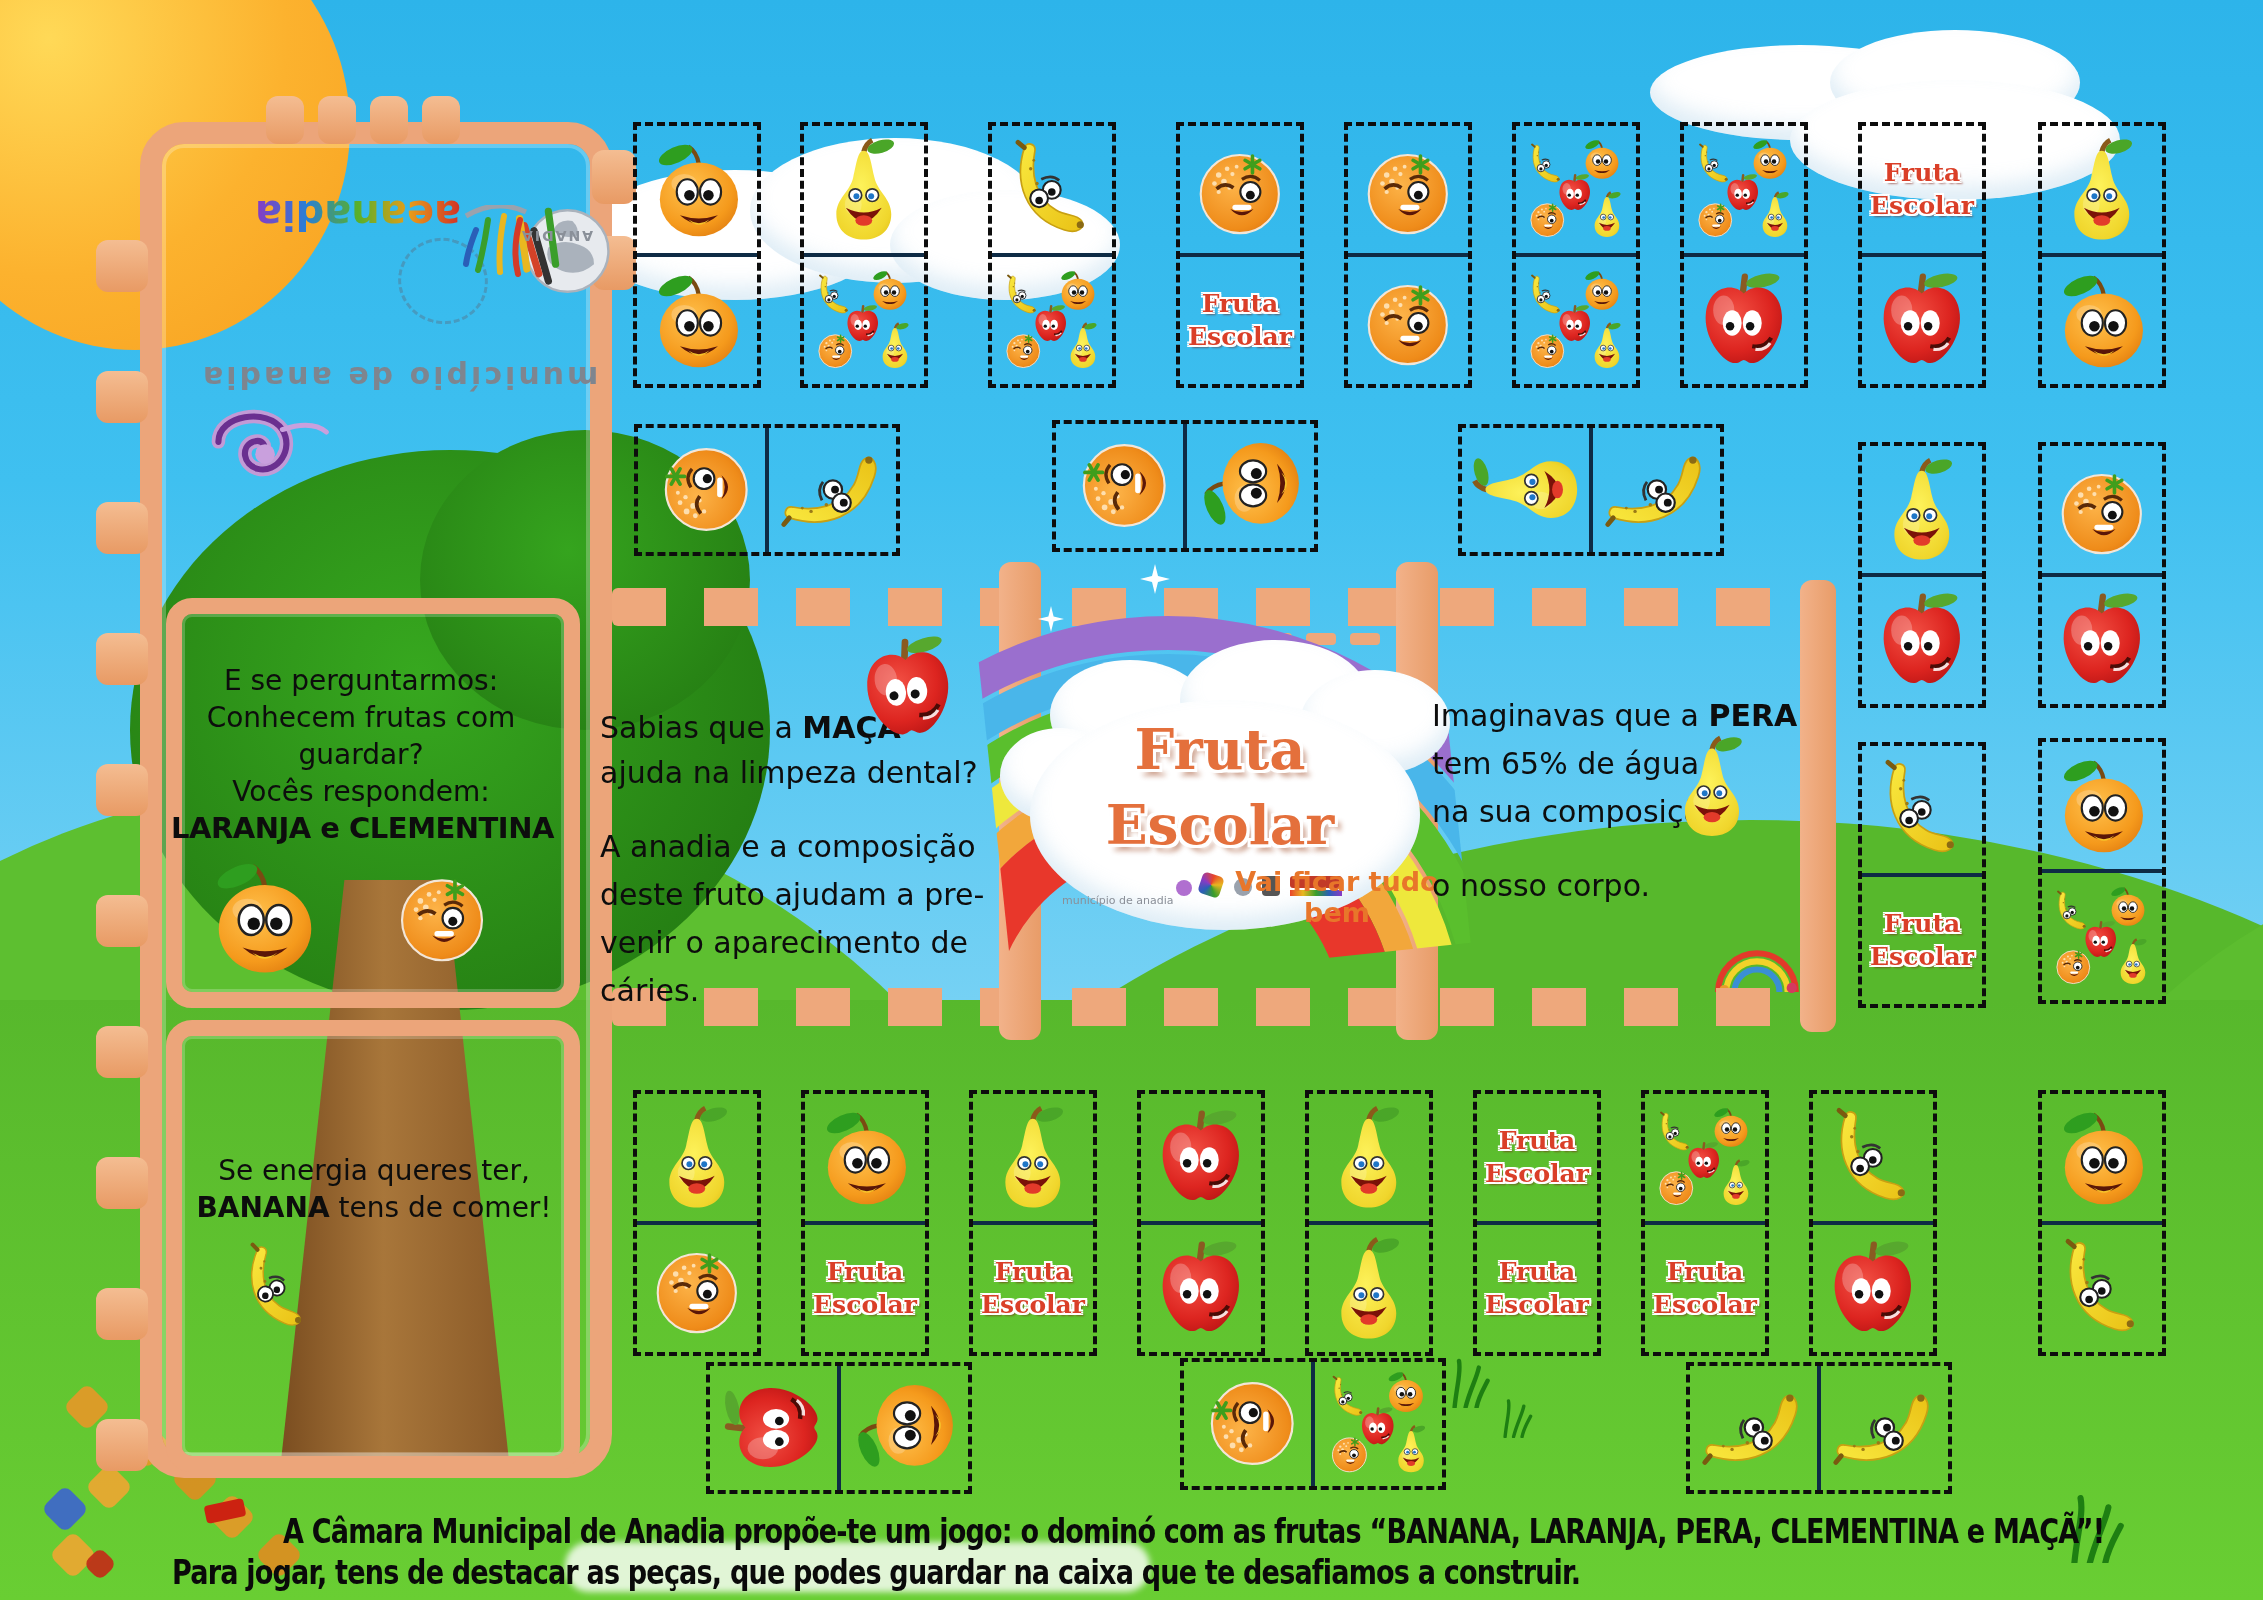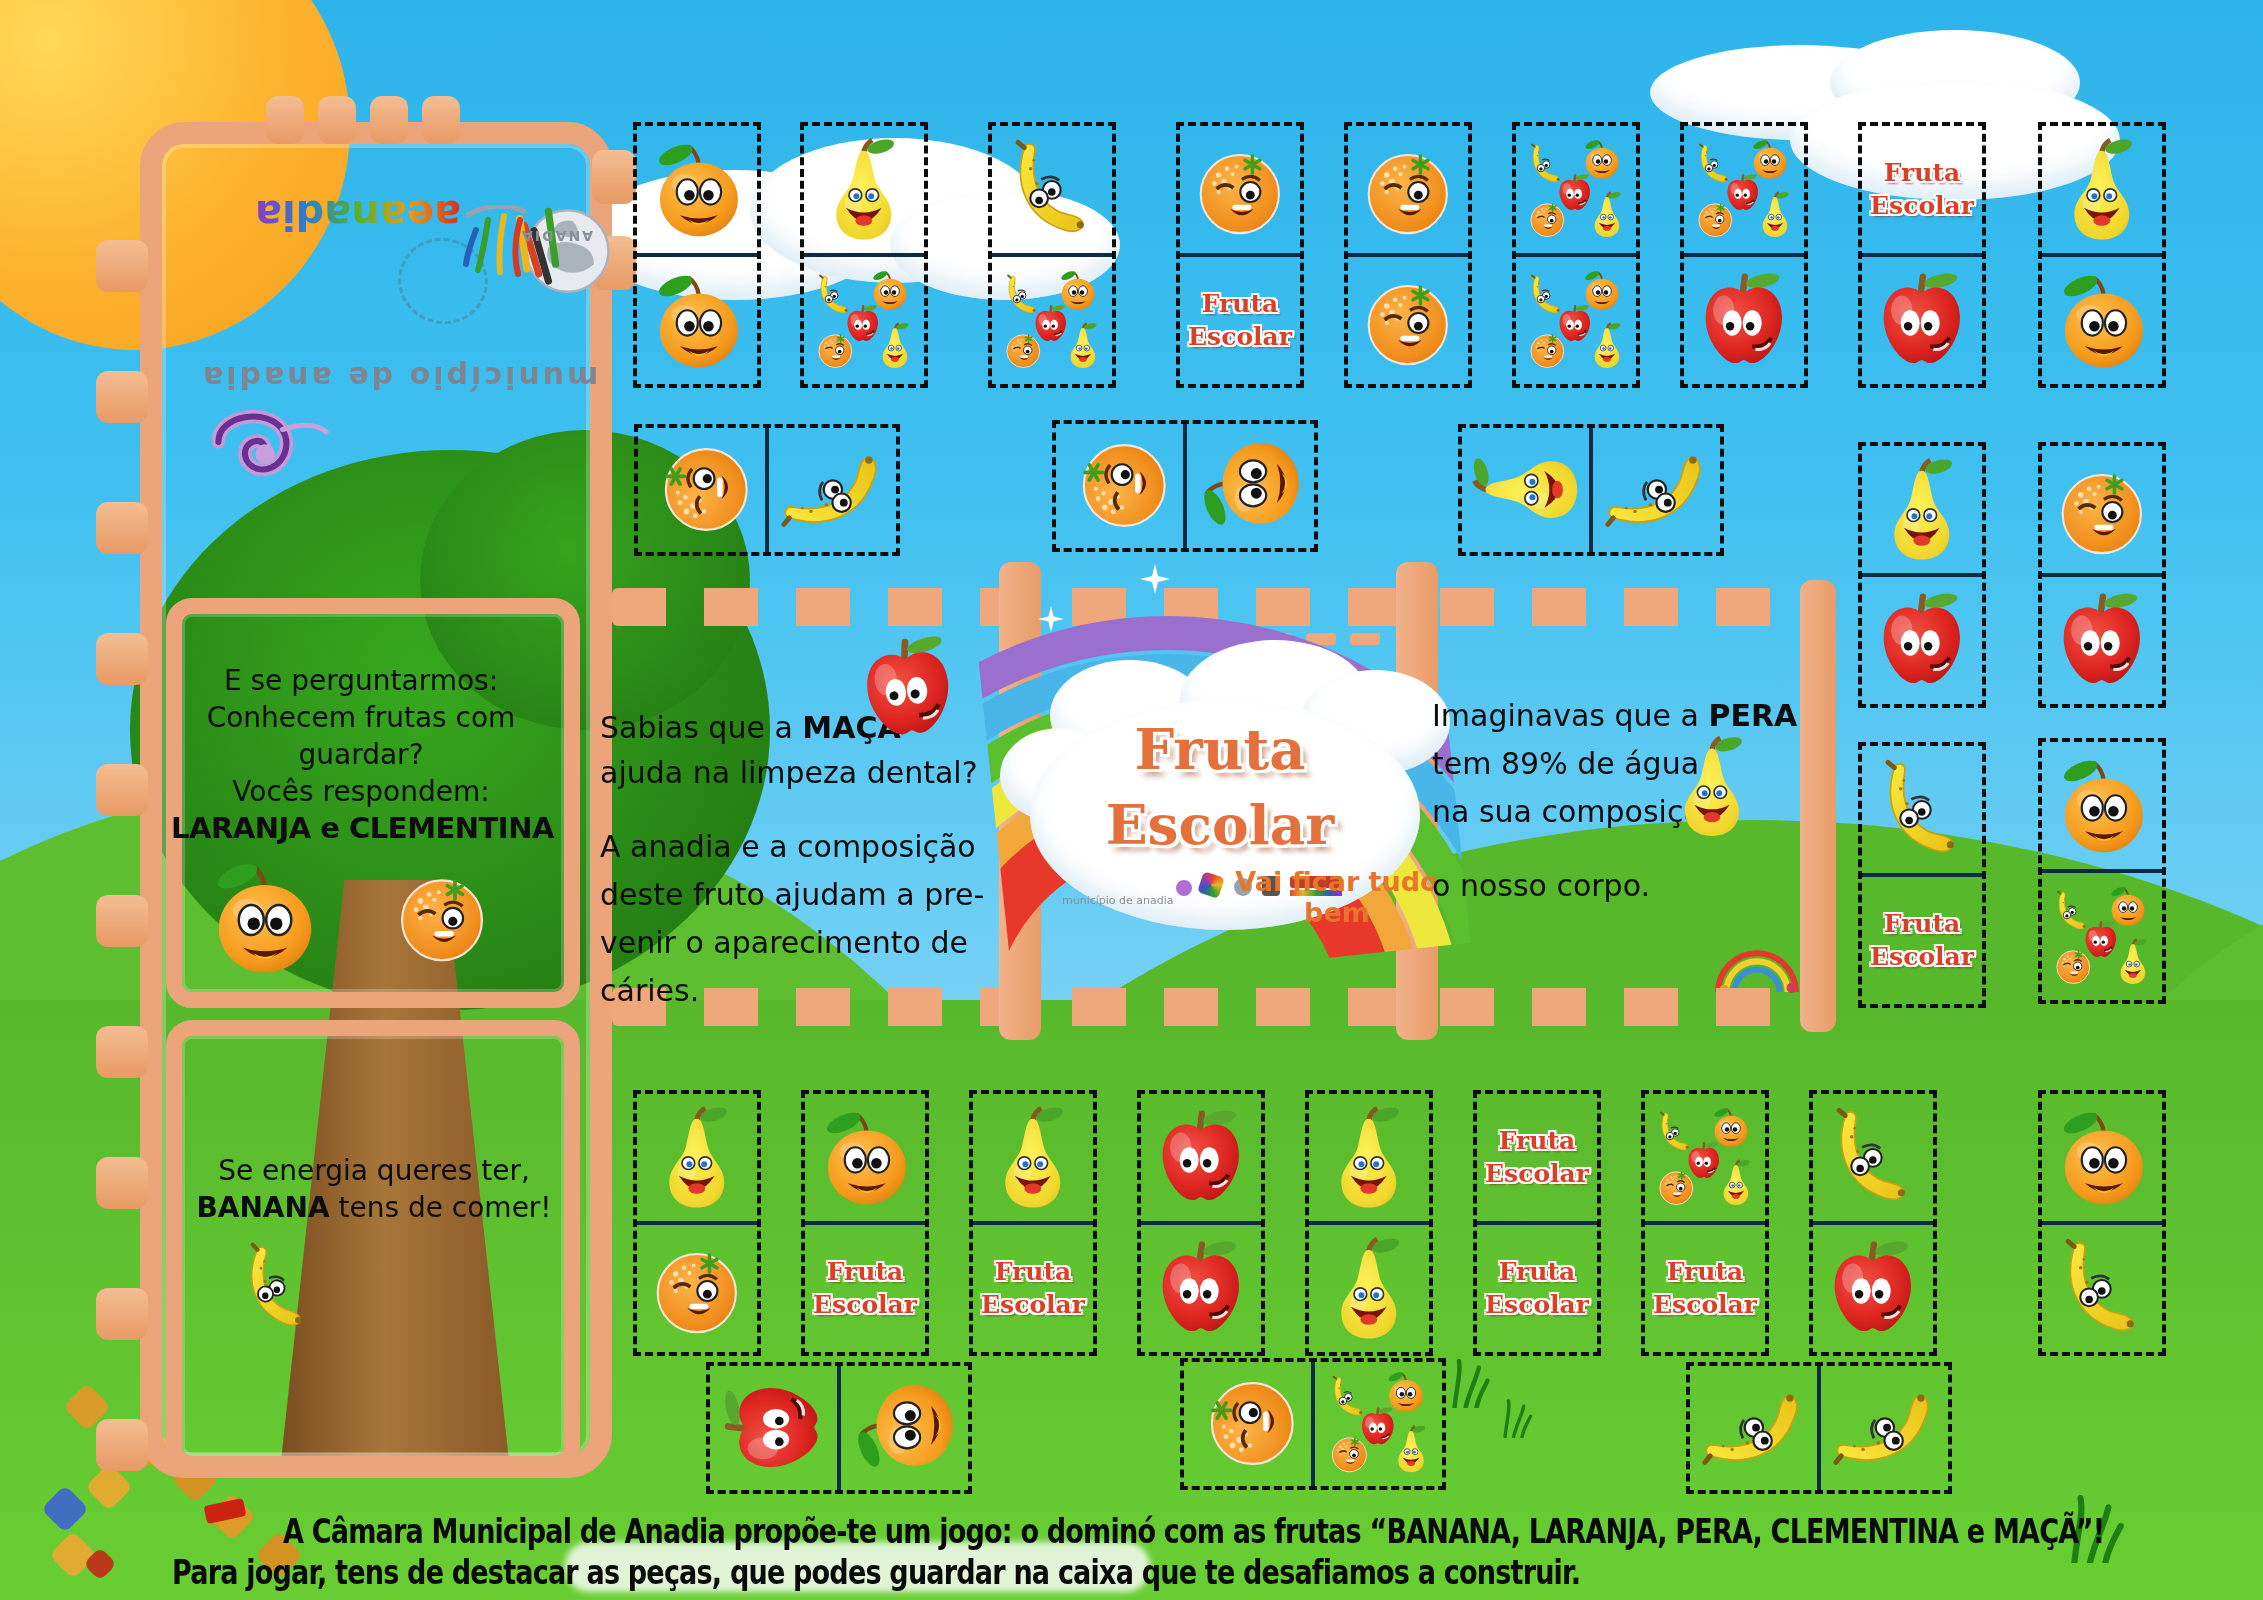--- a/index.html
+++ b/index.html
@@ -358,21 +358,21 @@
     <div class="txt fact">deste fruto ajudam a pre-</div>
     <div class="txt fact">venir o aparecimento de</div>
     <div class="txt fact">cáries.</div>
   </div>
   <svg class="fruit abs" style="left:852px;top:630px;width:112px;height:118px;transform:rotate(-5deg);z-index:6">
       <use href="#sym-maca"></use>
     </svg>
 
   <div class="abs" style="left:1432px;top:692px;z-index:6">
     <div class="txt fact"><span>Imaginavas que a </span><b>PERA</b></div>
-    <div class="txt fact">tem 89% de água</div>
+    <div class="txt fact">tem 65% de água</div>
     <div class="txt fact">na sua composição?</div>
     <div style="height:26px"></div>
     <div class="txt fact">o nosso corpo.</div>
   </div>
   <svg class="fruit abs" style="left:1660px;top:716px;width:104px;height:142px;z-index:6">
       <use href="#sym-pera"></use>
     </svg>
 
   <div class="abs" style="left:990px;top:548px;width:460px;height:420px;z-index:4">
     <svg style="position:absolute;left:0;top:0;width:460px;height:420px;transform:rotate(-6deg)">

